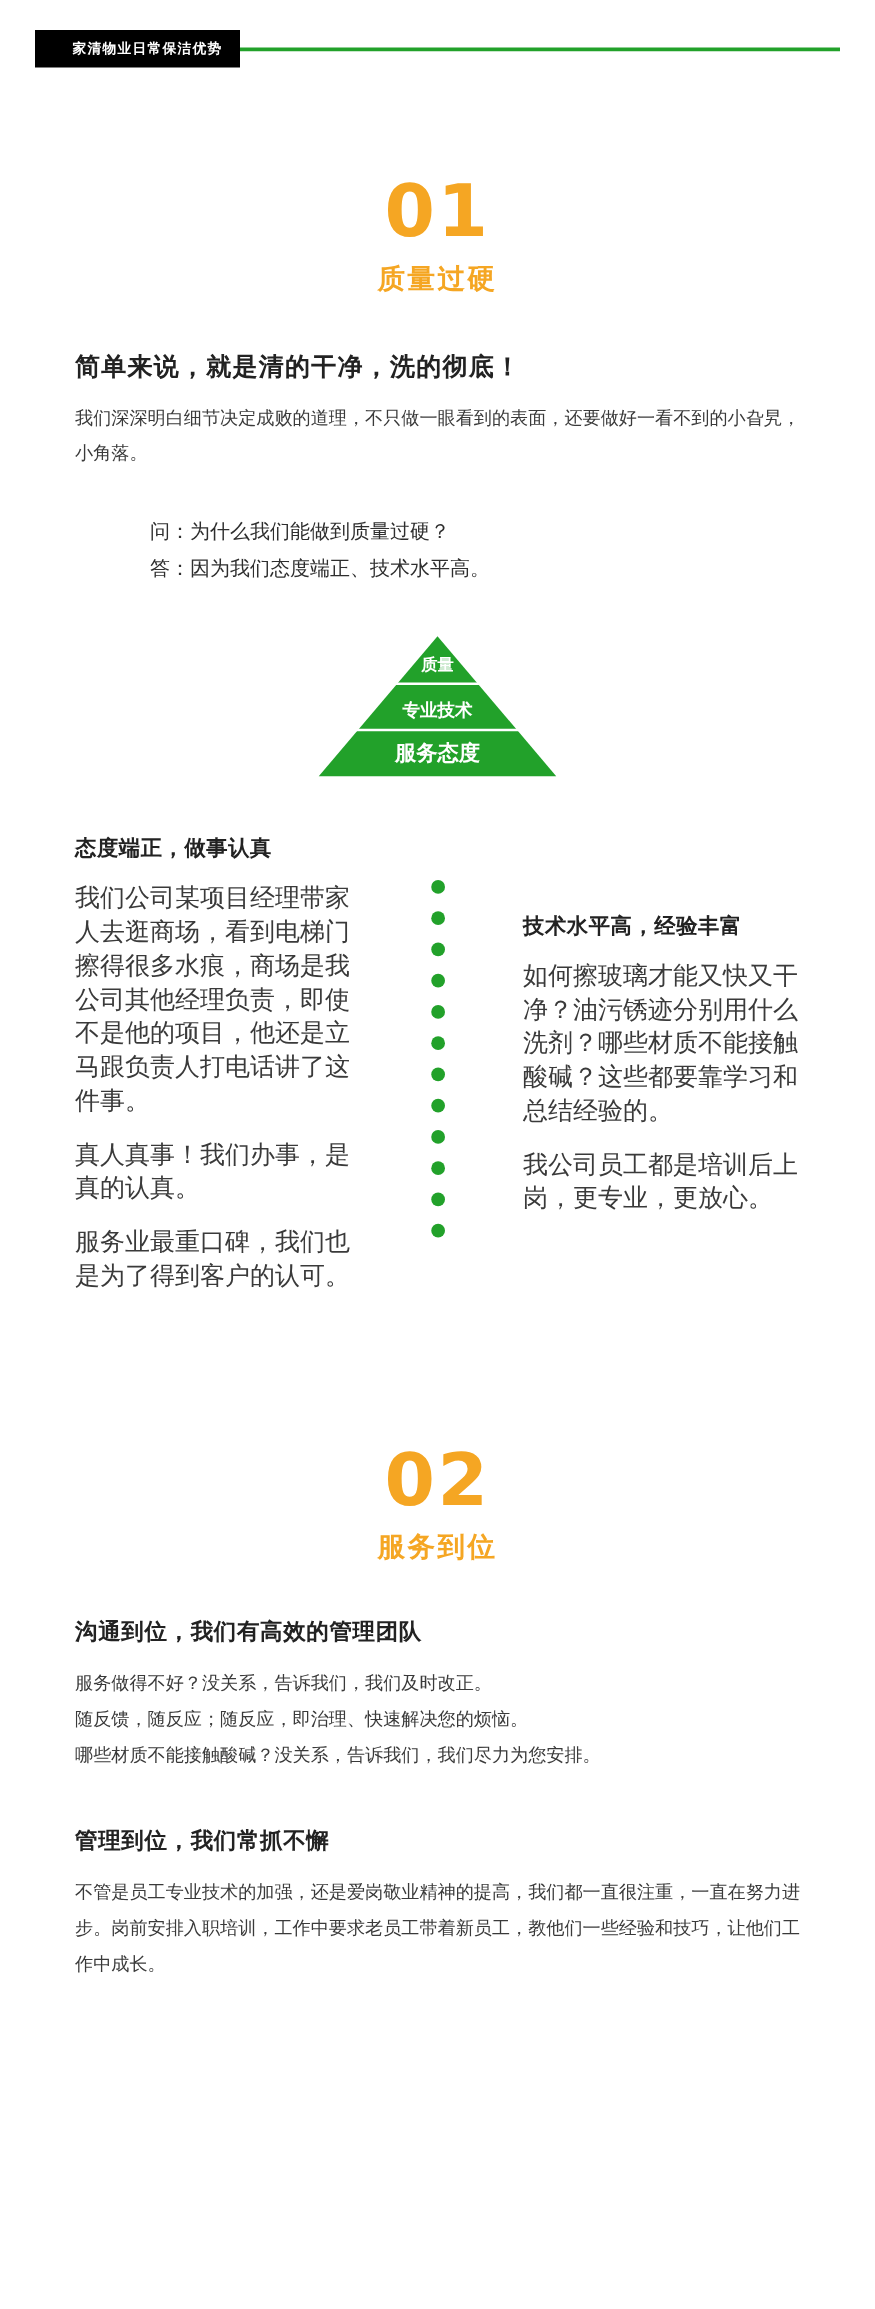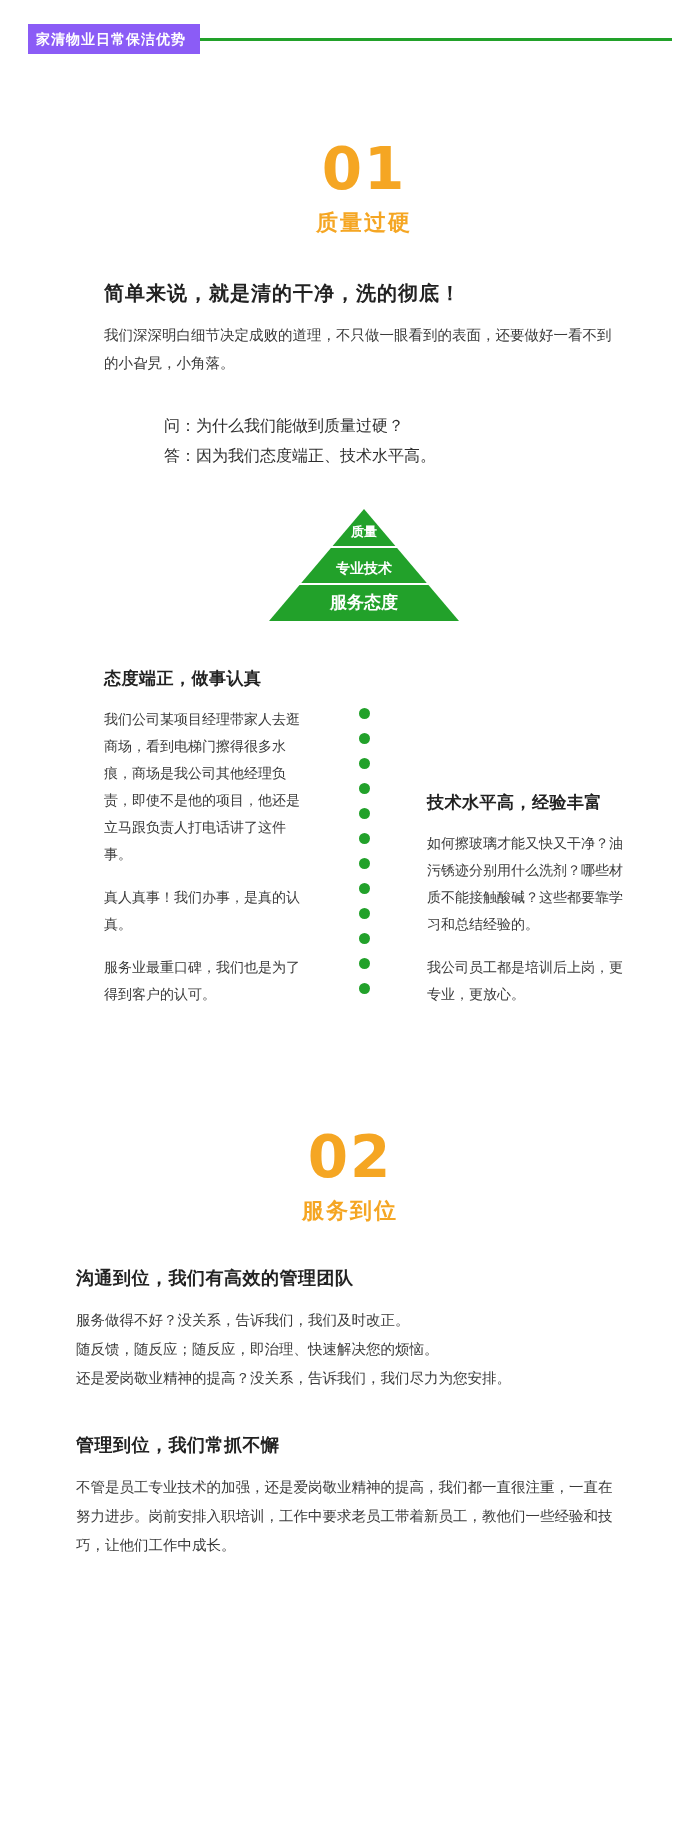--- a/index.html
+++ b/index.html
@@ -35,25 +35,25 @@
     top: 14px;
     height: 3px;
     background: #22a12a;
   }
   .topbar .tag {
     position: absolute;
     left: 28px;
     top: 0;
     height: 30px;
     line-height: 30px;
-    background: #8b5cf6;
+    background: #000000;
     color: #ffffff;
-    font-size: 14px;
-    font-weight: bold;
-    padding: 0 14px 0 8px;
+    font-size: 11px;
+    font-weight: bold;
+    padding: 0 14px 0 30px;
     letter-spacing: 1px;
     white-space: nowrap;
   }
 
   
   .headline {
     margin-top: 58px;
     text-align: center;
     color: #22a12a;
     font-size: 62px;
@@ -73,26 +73,26 @@
     letter-spacing: 2px;
   }
   .section-sub {
     text-align: center;
     color: #f5a623;
     font-size: 22px;
     font-weight: bold;
     letter-spacing: 2px;
     margin-top: 10px;
   }
-  .sec1-wrap { margin-top: 86px; margin-left: 28px; }
+  .sec1-wrap { margin-top: 86px; }
   .sec2-wrap { margin-top: 120px; }
 
   
   .content {
-    padding: 0 76px;
+    padding: 0 60px;
   }
   .lead {
     margin-top: 42px;
     font-size: 20px;
     font-weight: bold;
     color: #222222;
     letter-spacing: 1px;
   }
   .para {
     margin-top: 14px;
@@ -145,36 +145,36 @@
     font-weight: bold;
   }
   .pyramid .lbl1 { top: 14px; font-size: 13px; }
   .pyramid .lbl2 { top: 51px; font-size: 14px; }
   .pyramid .lbl3 { top: 82px; font-size: 17px; }
 
   
   .cols {
     margin-top: 46px;
     display: flex;
-    align-items: flex-end;
+    align-items: center;
     gap: 20px;
   }
   .col {
     width: 238px;
   }
   .col-title {
     font-size: 17px;
     font-weight: bold;
     color: #222222;
     letter-spacing: 0.5px;
     white-space: nowrap;
   }
   .col p {
     margin: 16px 0 0 0;
-    font-size: 14px;
+    font-size: 20px;
     line-height: 27px;
     color: #3a3a3a;
   }
   .dots {
     width: 104px;
     display: flex;
     flex-direction: column;
     align-items: center;
     padding-top: 6px;
   }
@@ -272,21 +272,21 @@
 
   <div class="sec2-wrap">
     <div class="section-num">02</div>
     <div class="section-sub">服务到位</div>
 
     <div class="content">
       <div class="blk-title">沟通到位，我们有高效的管理团队</div>
       <div class="blk-body">
         <span class="line">服务做得不好？没关系，告诉我们，我们及时改正。</span>
         <span class="line">随反馈，随反应；随反应，即治理、快速解决您的烦恼。</span>
-        <span class="line">还是爱岗敬业精神的提高？没关系，告诉我们，我们尽力为您安排。</span>
+        <span class="line">哪些材质不能接触酸碱？没关系，告诉我们，我们尽力为您安排。</span>
       </div>
 
       <div class="blk-title">管理到位，我们常抓不懈</div>
       <div class="blk-body">
         <span class="line">不管是员工专业技术的加强，还是爱岗敬业精神的提高，我们都一直很注重，一直在努力进步。岗前安排入职培训，工作中要求老员工带着新员工，教他们一些经验和技巧，让他们工作中成长。</span>
       </div>
     </div>
   </div>
 
   <div class="bottom-pad"></div>

